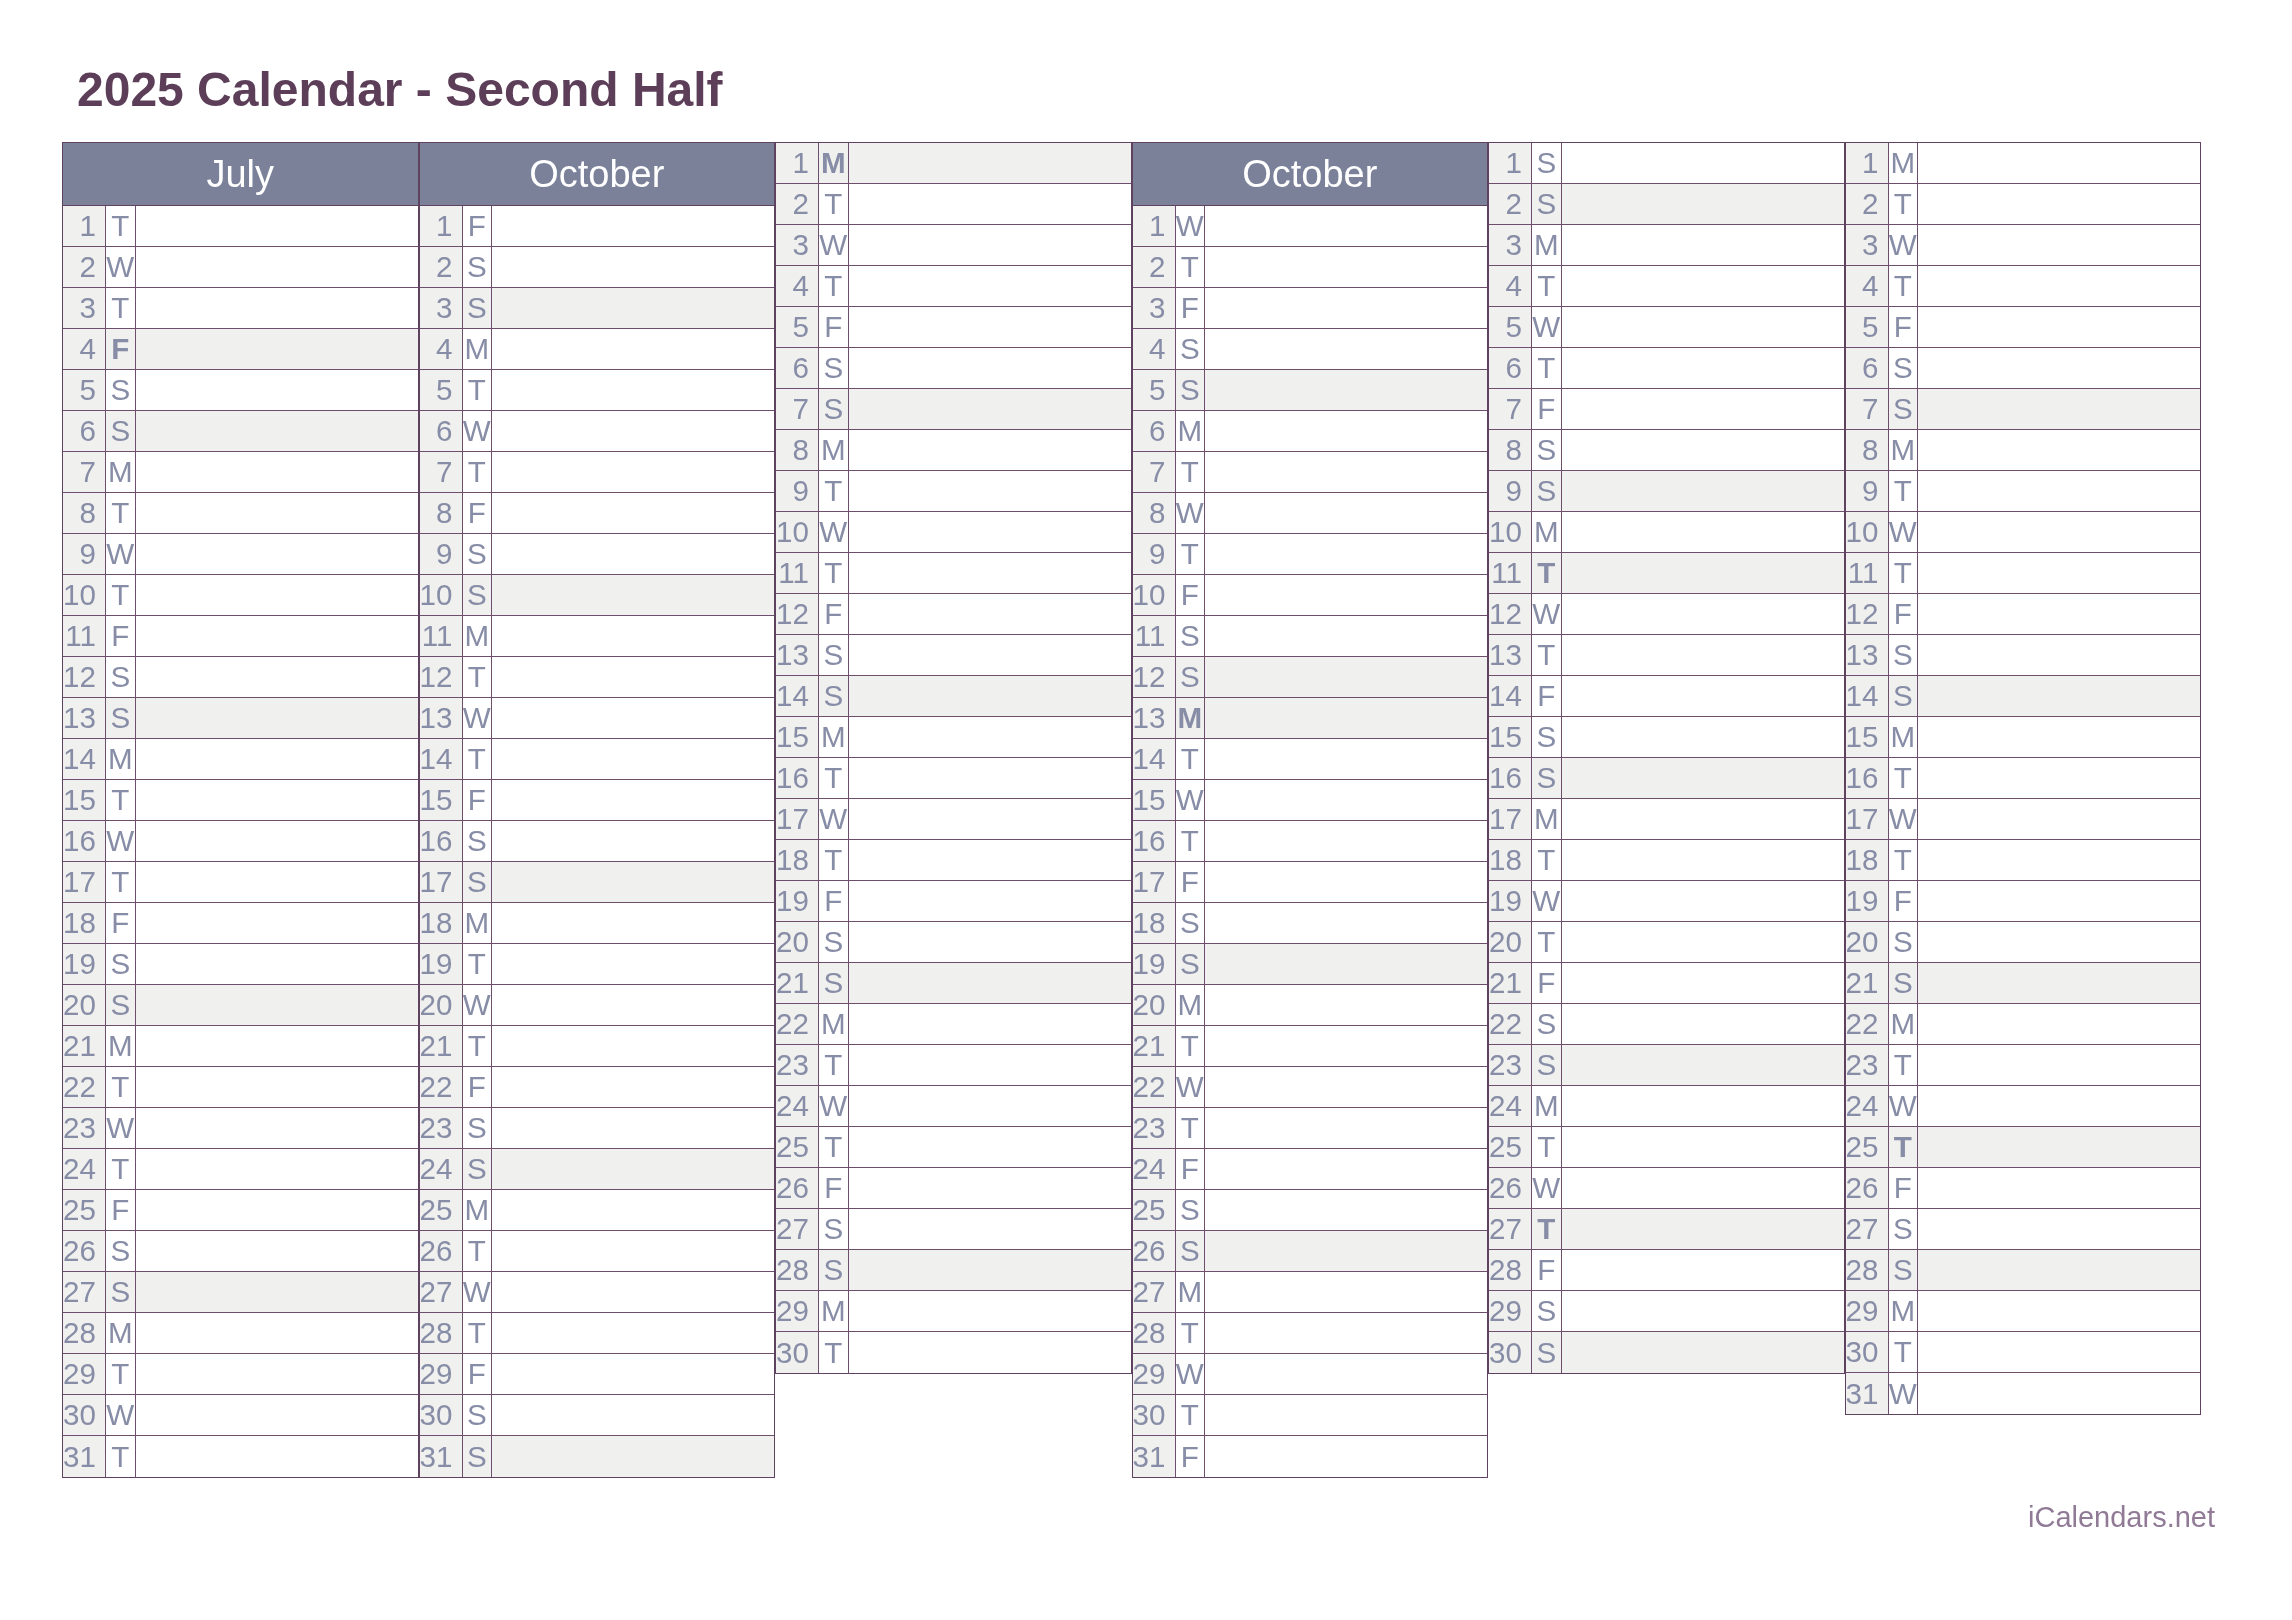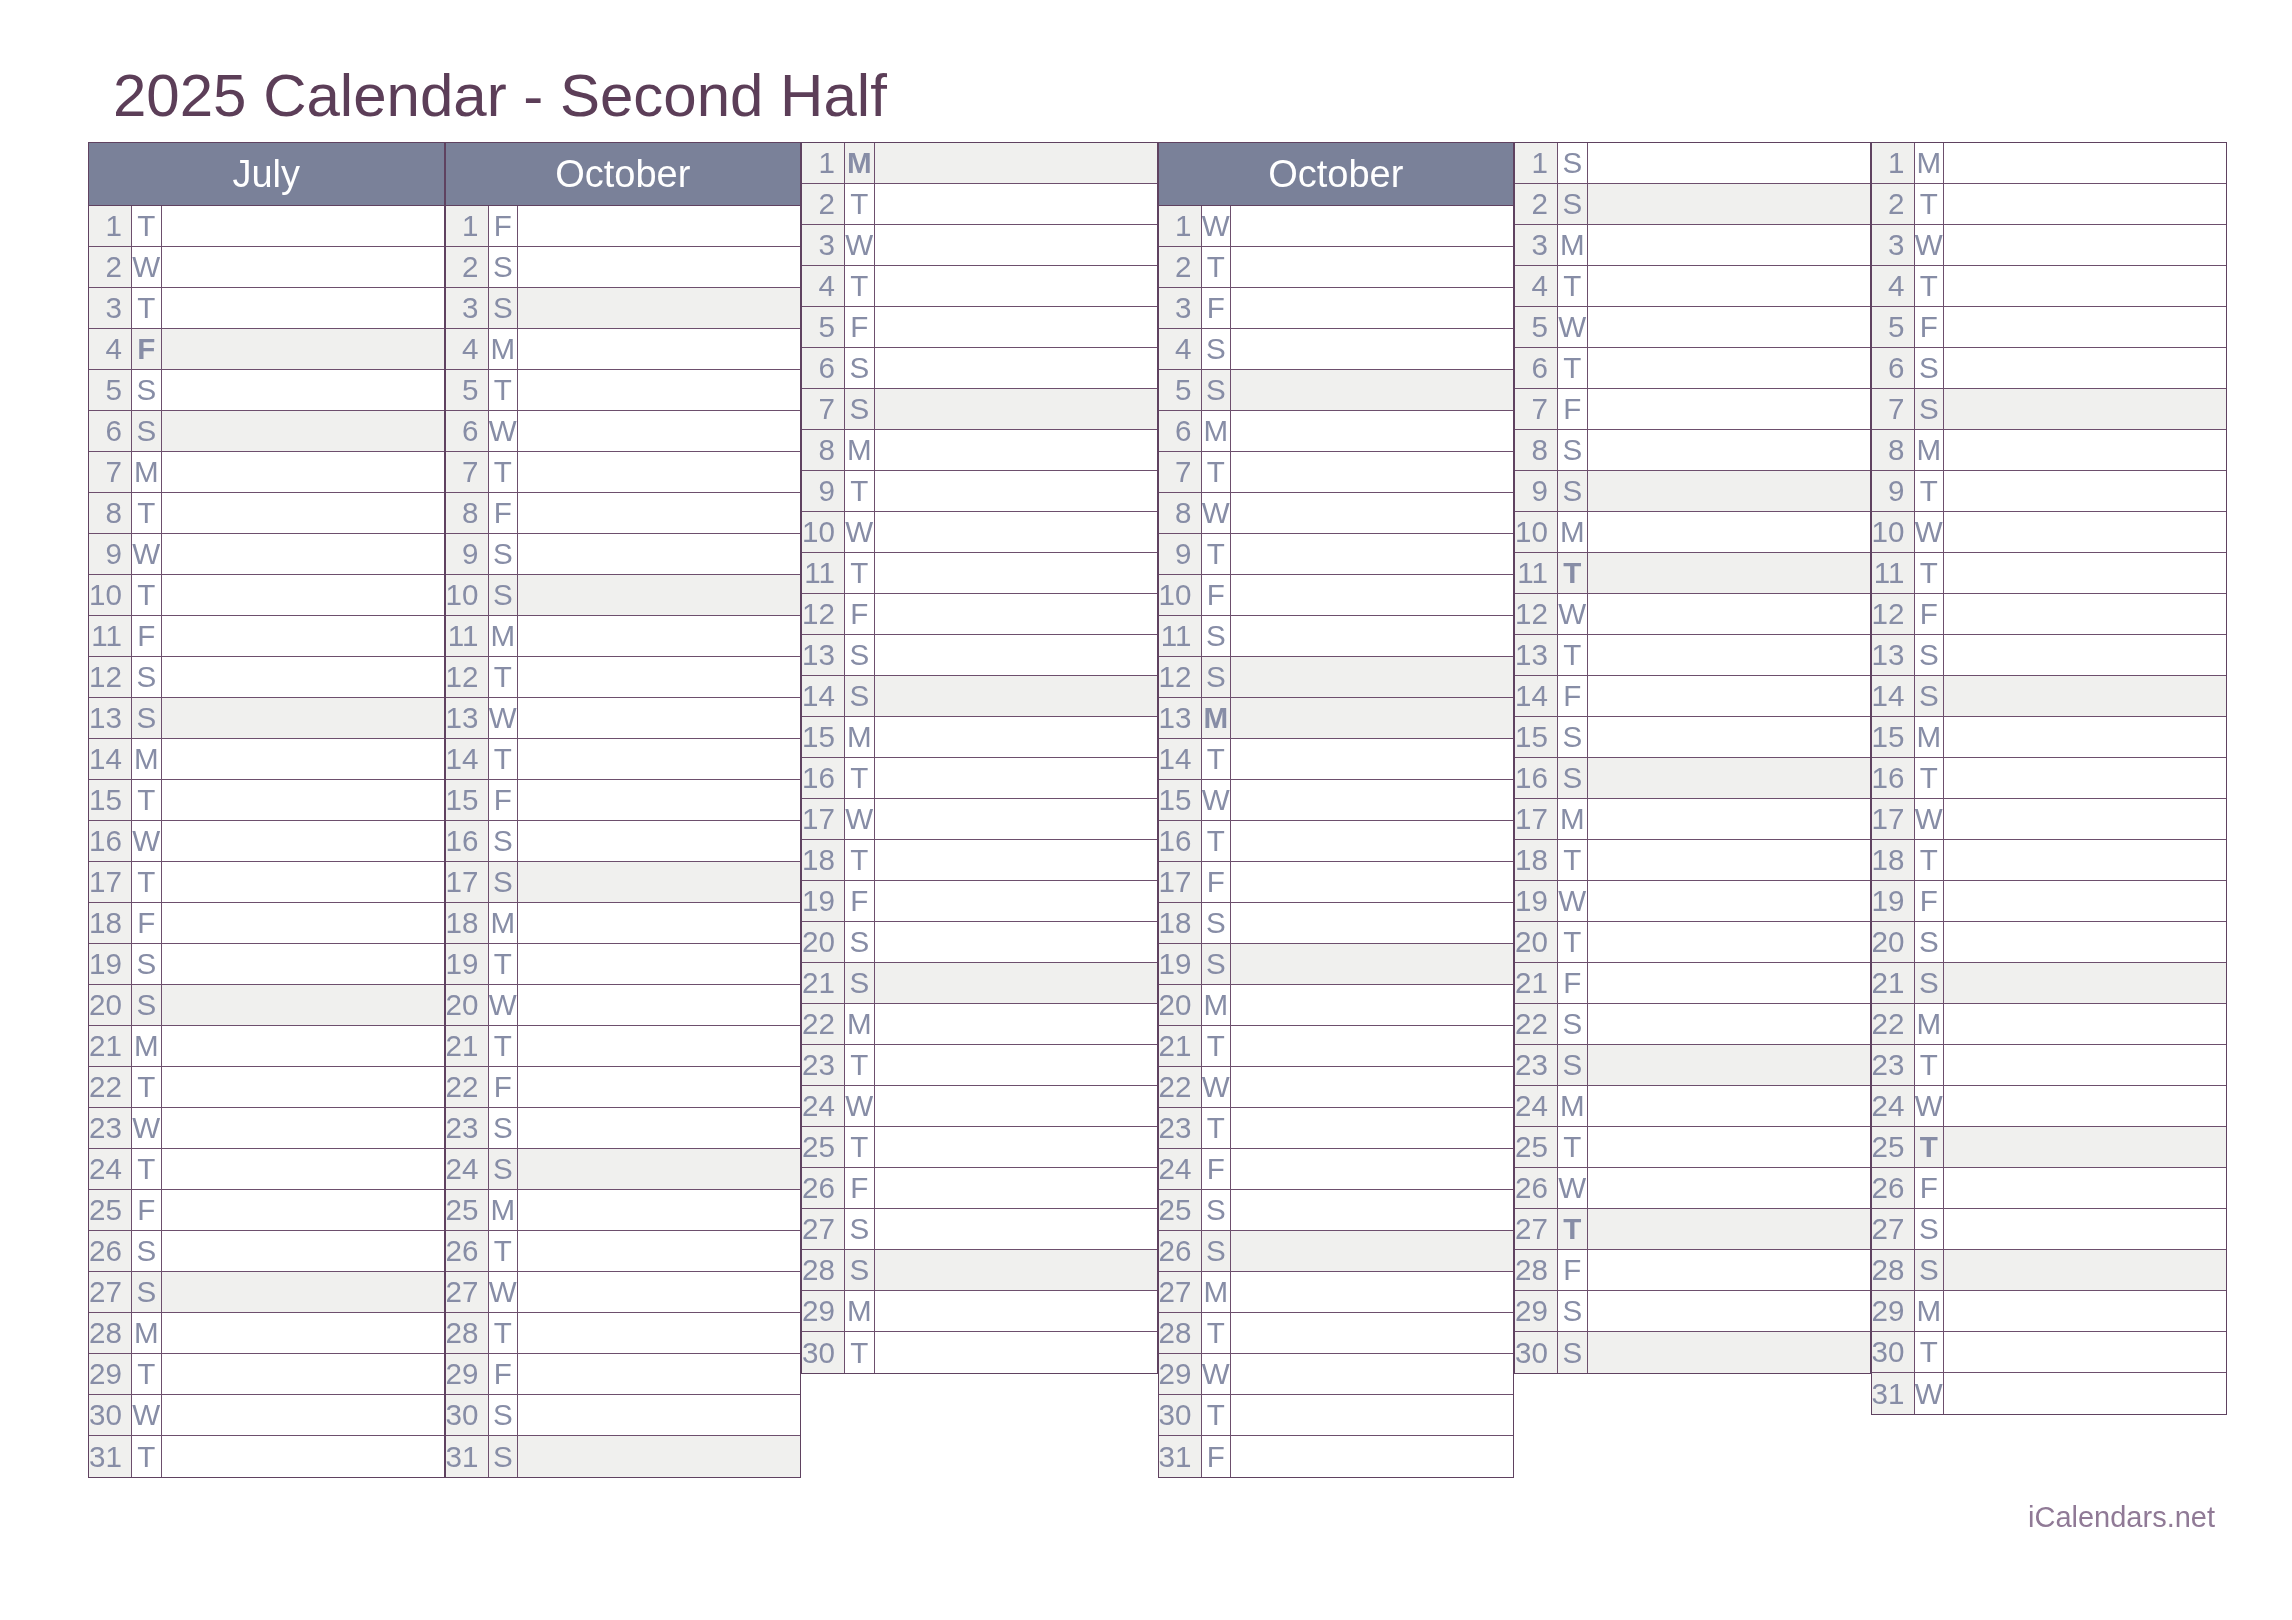--- a/index.html
+++ b/index.html
@@ -18,30 +18,29 @@
   body{
     background:#ffffff;
     font-family:"Liberation Sans", sans-serif;
     position:relative;
     overflow:hidden;
   }
   .title{
     position:absolute;
     left:77px;
     top:66px;
-    font-size:60px;
-    font-weight:400;
+    font-size:48px;
+    font-weight:700;
     line-height:1;
     color:var(--title-color,#5c3e58);
     white-space:nowrap;
-    margin-left:36px;
   }
   .calendar{
     position:absolute;
-    left:88px;
+    left:62px;
     top:142px;
     width:2139px;
     display:grid;
     grid-template-columns:repeat(6,1fr);
     align-items:start;
   }
   .month{
     border:0.9px solid var(--grid-border,#5f4260);
     background:#ffffff;
   }

